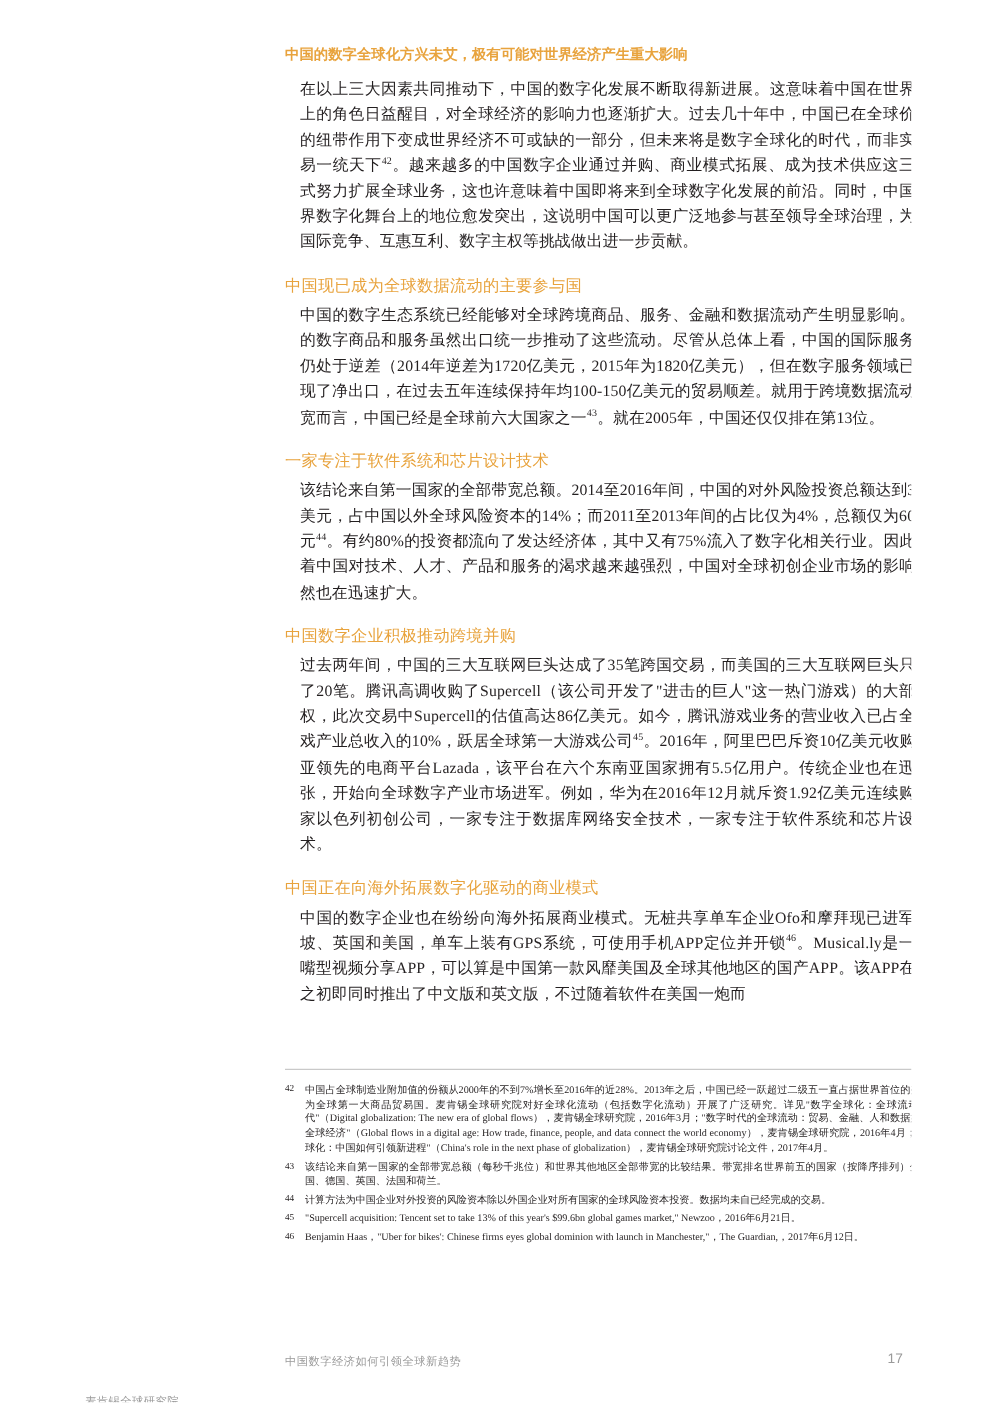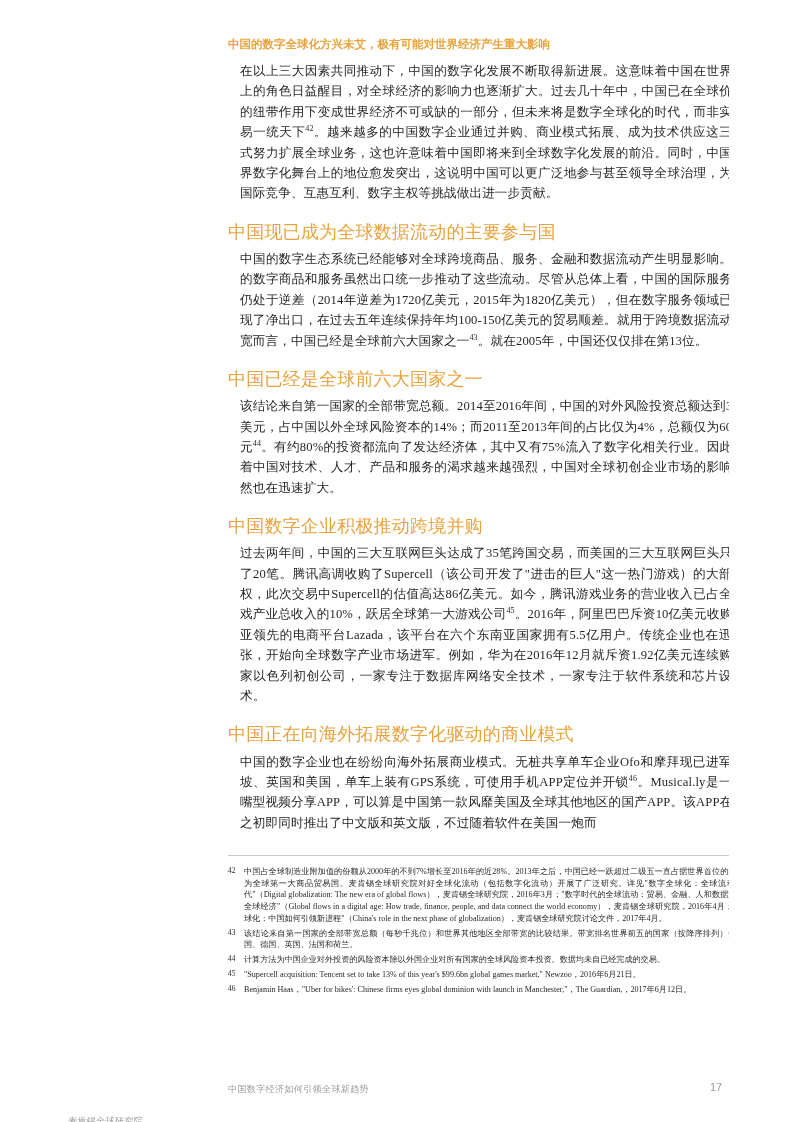--- a/index.html
+++ b/index.html
@@ -34,21 +34,21 @@
     margin: 0 0 4px 12px;
     font-size: 12.6px;
     line-height: 1.62;
     color: #231f20;
     text-align: justify;
     letter-spacing: 0.15px;
   }
   h3.sub {
     color: #e8a33d;
     font-family: "Liberation Sans", sans-serif;
-    font-size: 18px;
+    font-size: 13px;
     font-weight: normal;
     margin: 16px 0 4px 0;
     line-height: 1.4;
     letter-spacing: 0.2px;
   }
   sup {
     font-size: 8px;
     vertical-align: super;
     line-height: 0;
   }
@@ -125,21 +125,21 @@
 
   <div class="content">
 
     <div class="doc-title">中国的数字全球化方兴未艾，极有可能对世界经济产生重大影响</div>
 
     <p class="body"><span>在以上三大因素共同推动下，中国的数字化发展不断取得新进展。这意味着中国在世界舞台上的角色日益醒目，对全球经济的影响力也逐渐扩大。过去几十年中，中国已在全球价值链的纽带作用下变成世界经济不可或缺的一部分，但未来将是数字全球化的时代，而非实体贸易一统天下</span><sup>42</sup><span>。越来越多的中国数字企业通过并购、商业模式拓展、成为技术供应这三种方式努力扩展全球业务，这也许意味着中国即将来到全球数字化发展的前沿。同时，中国在世界数字化舞台上的地位愈发突出，这说明中国可以更广泛地参与甚至领导全球治理，为解决国际竞争、互惠互利、数字主权等挑战做出进一步贡献。</span></p>
 
     <h3 class="sub">中国现已成为全球数据流动的主要参与国</h3>
     <p class="body"><span>中国的数字生态系统已经能够对全球跨境商品、服务、金融和数据流动产生明显影响。中国的数字商品和服务虽然出口统一步推动了这些流动。尽管从总体上看，中国的国际服务贸易仍处于逆差（2014年逆差为1720亿美元，2015年为1820亿美元），但在数字服务领域已经实现了净出口，在过去五年连续保持年均100-150亿美元的贸易顺差。就用于跨境数据流动的带宽而言，中国已经是全球前六大国家之一</span><sup>43</sup><span>。就在2005年，中国还仅仅排在第13位。</span></p>
 
-    <h3 class="sub">中国已经是全球前六大国家之一</h3>
+    <h3 class="sub">一家专注于软件系统和芯片设计技术</h3>
     <p class="body"><span>该结论来自第一国家的全部带宽总额。2014至2016年间，中国的对外风险投资总额达到380亿美元，占中国以外全球风险资本的14%；而2011至2013年间的占比仅为4%，总额仅为60亿美元</span><sup>44</sup><span>。有约80%的投资都流向了发达经济体，其中又有75%流入了数字化相关行业。因此，随着中国对技术、人才、产品和服务的渴求越来越强烈，中国对全球初创企业市场的影响如显然也在迅速扩大。</span></p>
 
     <h3 class="sub">中国数字企业积极推动跨境并购</h3>
     <p class="body"><span>过去两年间，中国的三大互联网巨头达成了35笔跨国交易，而美国的三大互联网巨头只达成了20笔。腾讯高调收购了Supercell（该公司开发了"进击的巨人"这一热门游戏）的大部分股权，此次交易中Supercell的估值高达86亿美元。如今，腾讯游戏业务的营业收入已占全球游戏产业总收入的10%，跃居全球第一大游戏公司</span><sup>45</sup><span>。2016年，阿里巴巴斥资10亿美元收购东南亚领先的电商平台Lazada，该平台在六个东南亚国家拥有5.5亿用户。传统企业也在迅速扩张，开始向全球数字产业市场进军。例如，华为在2016年12月就斥资1.92亿美元连续购了两家以色列初创公司，一家专注于数据库网络安全技术，一家专注于软件系统和芯片设计技术。</span></p>
 
     <h3 class="sub">中国正在向海外拓展数字化驱动的商业模式</h3>
     <p class="body"><span>中国的数字企业也在纷纷向海外拓展商业模式。无桩共享单车企业Ofo和摩拜现已进军新加坡、英国和美国，单车上装有GPS系统，可使用手机APP定位并开锁</span><sup>46</sup><span>。Musical.ly是一款对嘴型视频分享APP，可以算是中国第一款风靡美国及全球其他地区的国产APP。该APP在发布之初即同时推出了中文版和英文版，不过随着软件在美国一炮而</span></p>
 
   </div>
 

